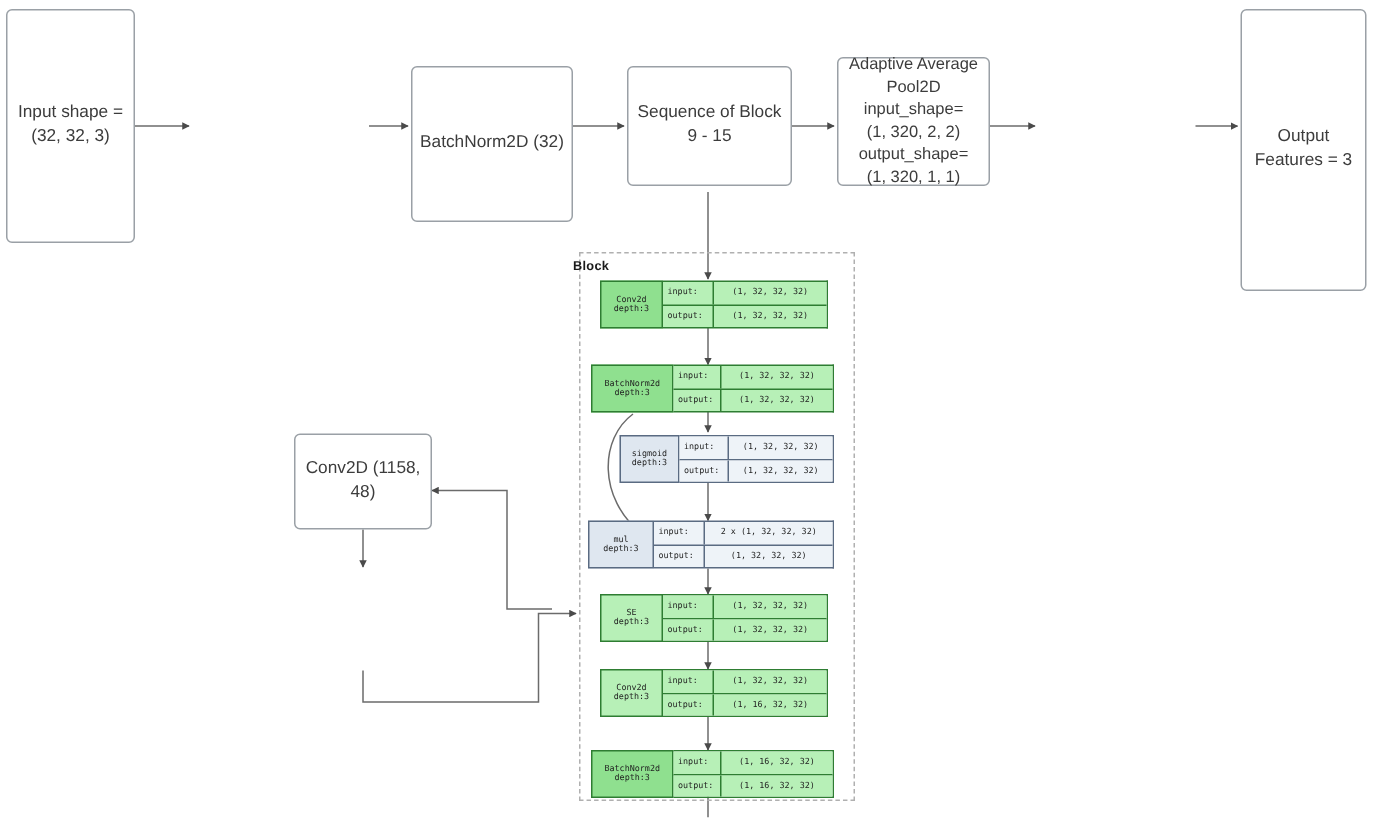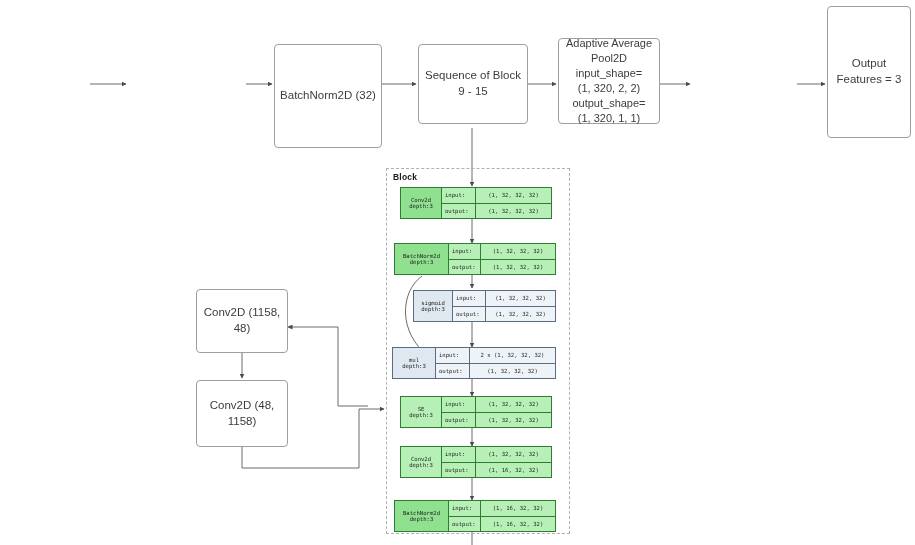--- a/index.html
+++ b/index.html
@@ -142,20 +142,24 @@
       <path d="M 242 353 L 242 378"></path>
 
       <path d="M 368 406 L 338 406 L 338 327 L 288 327"></path>
 
       <path d="M 242 447 L 242 468 L 359 468 L 359 409 L 384 409"></path>
     </g>
 
     <path d="M 472 531 L 472 545" stroke="#6b6b6b" stroke-width="1" fill="none" stroke-dasharray="0"></path>
   </svg>
 
+  <div class="node" style="left:4px;top:6px;width:86px;height:156px;">
+    <span>Input shape =
+(32, 32, 3)</span>
+  </div>
 
 
   <div class="node" style="left:274px;top:44px;width:108px;height:104px;">
     <span>BatchNorm2D (32)</span>
   </div>
 
   <div class="node" style="left:418px;top:44px;width:110px;height:80px;">
     <span>Sequence of Block
 9 - 15</span>
   </div>
@@ -163,37 +167,33 @@
   <div class="node" style="left:558px;top:38px;width:102px;height:86px;font-size:11px;">
     <span>Adaptive Average
 Pool2D
 input_shape=
 (1, 320, 2, 2)
 output_shape=
 (1, 320, 1, 1)</span>
   </div>
 
 
-  <div class="node" style="left:827px;top:6px;width:84px;height:132px;">
+  <div class="node" style="left:827px;top:6px;width:84px;height:188px;">
     <span>Output
 Features = 3</span>
   </div>
 
   <div class="node" style="left:196px;top:289px;width:92px;height:64px;">
     <span>Conv2D (1158,
 48)</span>
   </div>
 
-  <div class="node" style="left:196px;top:380px;width:92px;height:67px;">
-    <span>Conv2D (48,
-1158)</span>
-  </div>
 
   <div class="blockgroup" style="left:386px;top:168px;width:184px;height:366px;"></div>
-  <div class="blocklabel" style="left:393px;top:172px;">Block</div>
+  <div class="blocklabel" style="left:382px;top:172px;">Block</div>
 
   <div class="lrow green" style="left:400px;top:187px;width:152px;height:32px;">
     <div class="namecell" style="width:42px;">
       <span>Conv2d</span>
       <span>depth:3</span>
     </div>
     <div class="iocol">
       <div class="iorow">
         <div class="iokey" style="width:34px;">input:</div>
         <div class="ioval">(1, 32, 32, 32)</div>

